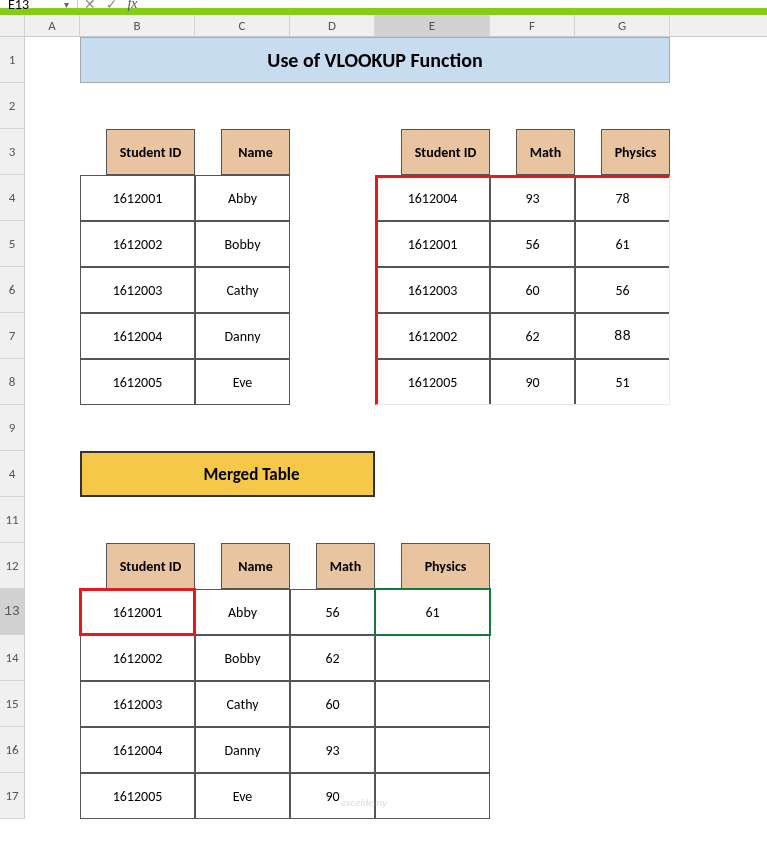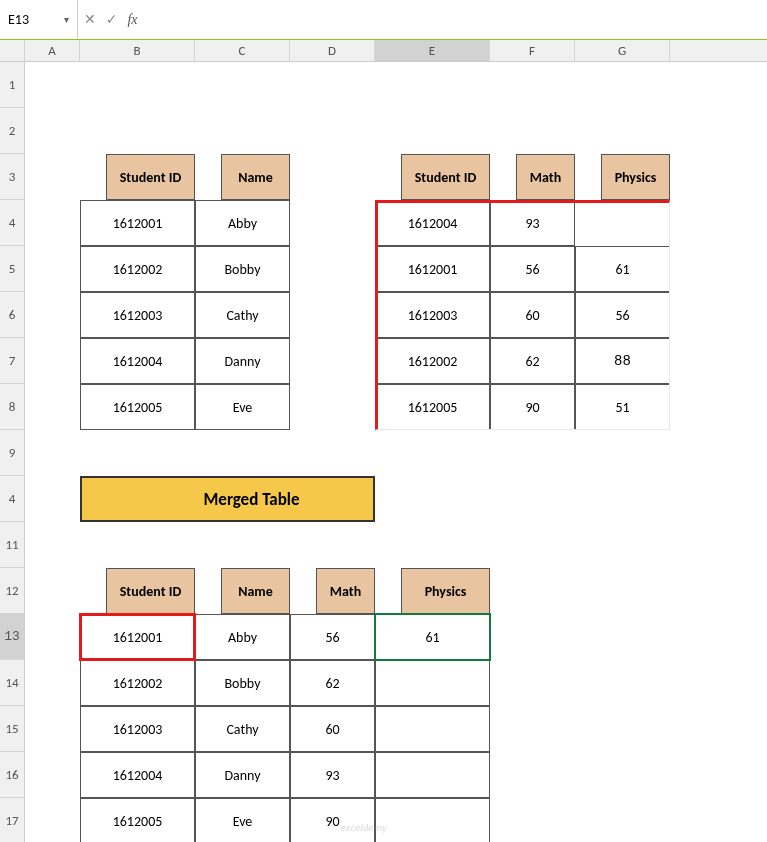--- a/index.html
+++ b/index.html
@@ -6,22 +6,22 @@
 body {
   font-family: Calibri, sans-serif;
   font-size: 14px;
   background: #fff;
   width: 767px;
   position: relative;
 }
 .formula-bar {
   display: flex;
   align-items: center;
-  border-bottom: 1px solid #84cc16;
-  height: 40px;
+  border-bottom: 7px solid #84cc16;
+  height: 15px;
   background: #fff;
 }
 .name-box {
   width: 78px;
   padding: 2px 8px;
   border-right: 1px solid #ccc;
   display: flex;
   align-items: center;
   justify-content: space-between;
   height: 100%;
@@ -196,39 +196,41 @@
       <div>11</div>
       <div>12</div>
       <div class="sel">13</div>
       <div>14</div>
       <div>15</div>
       <div>16</div>
       <div>17</div>
     </div>
 
     <div class="cells" id="cells">
+      <div class="title-cell">Use of VLOOKUP Function</div>
       <div class="merged-title">Merged Table</div>
       <div class="red-range" style="left:350px; top:138px; width:295px; height:230px;"></div>
     <div class="th" style="grid-area: 3 / 2;">Student ID</div>
         <div class="th" style="grid-area: 3 / 3;">Name</div>
         <div class="td" style="grid-area: 4 / 2;">1612001</div>
         <div class="td" style="grid-area: 4 / 3;">Abby</div>
         <div class="td" style="grid-area: 5 / 2;">1612002</div>
         <div class="td" style="grid-area: 5 / 3;">Bobby</div>
         <div class="td" style="grid-area: 6 / 2;">1612003</div>
         <div class="td" style="grid-area: 6 / 3;">Cathy</div>
         <div class="td" style="grid-area: 7 / 2;">1612004</div>
         <div class="td" style="grid-area: 7 / 3;">Danny</div>
         <div class="td" style="grid-area: 8 / 2;">1612005</div>
         <div class="td" style="grid-area: 8 / 3;">Eve</div>
         <div class="th" style="grid-area: 3 / 5;">Student ID</div>
         <div class="th" style="grid-area: 3 / 6;">Math</div>
         <div class="th" style="grid-area: 3 / 7;">Physics</div>
         <div class="td" style="grid-area: 4 / 5;">1612004</div>
         <div class="td" style="grid-area: 4 / 6;">93</div>
+        <div class="td" style="grid-area: 4 / 7;">78</div>
         <div class="td" style="grid-area: 5 / 5;">1612001</div>
         <div class="td" style="grid-area: 5 / 6;">56</div>
         <div class="td" style="grid-area: 5 / 7;">61</div>
         <div class="td" style="grid-area: 6 / 5;">1612003</div>
         <div class="td" style="grid-area: 6 / 6;">60</div>
         <div class="td" style="grid-area: 6 / 7;">56</div>
         <div class="td" style="grid-area: 7 / 5;">1612002</div>
         <div class="td" style="grid-area: 7 / 6;">62</div>
         <div class="td" style="grid-area: 7 / 7; font-family: Liberation Mono, monospace;">88</div>
         <div class="td" style="grid-area: 8 / 5;">1612005</div>

